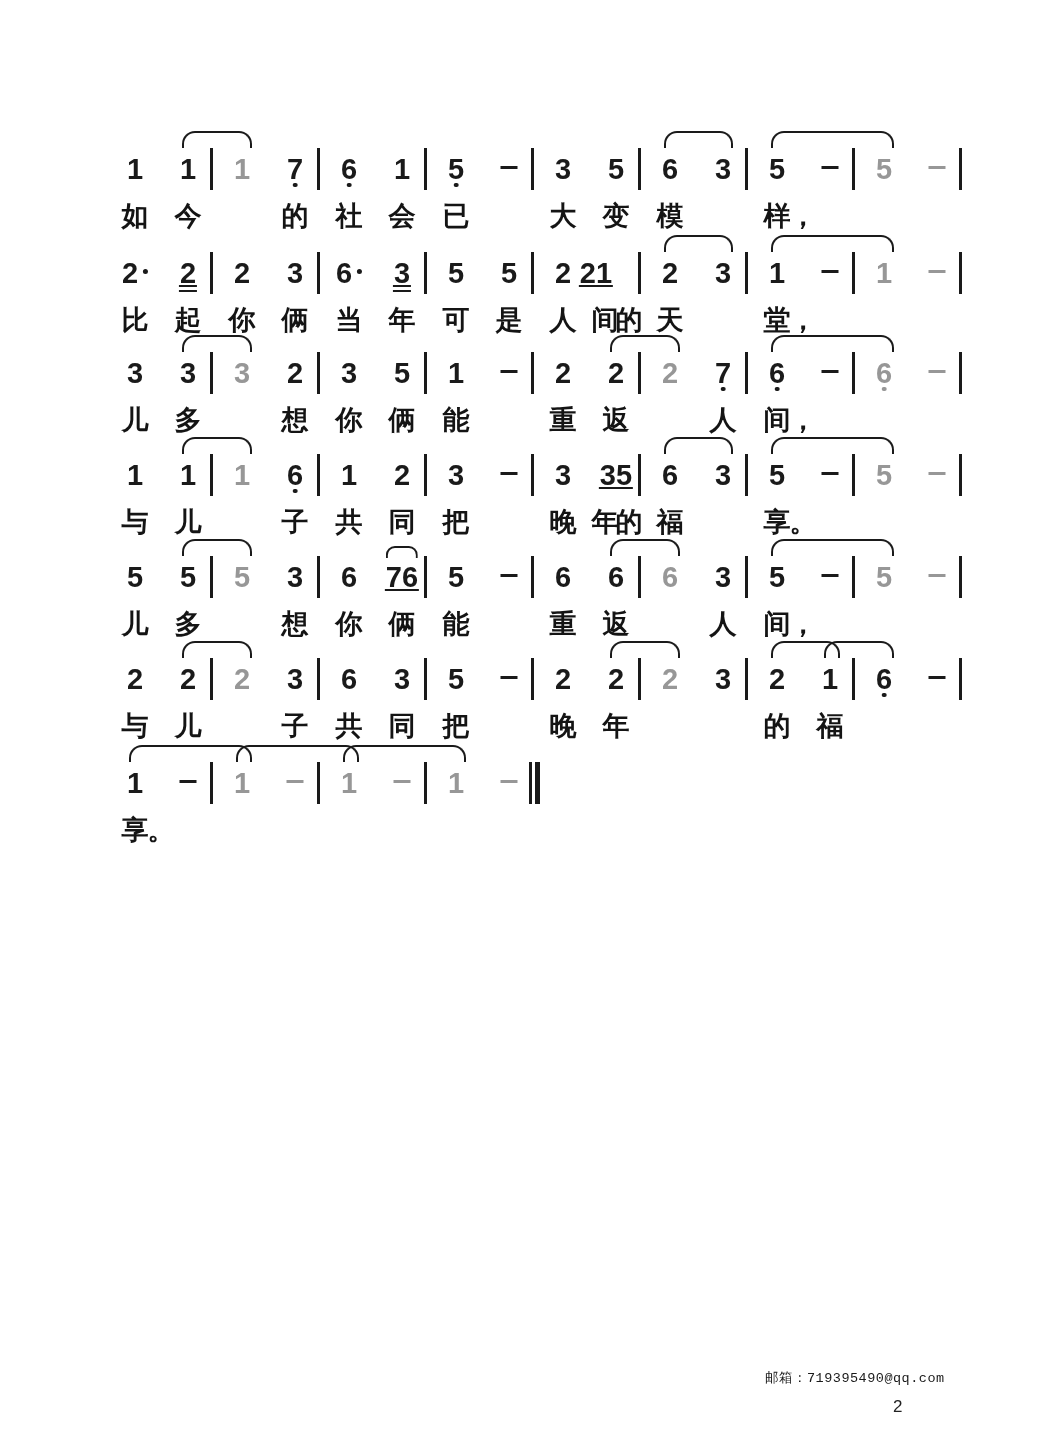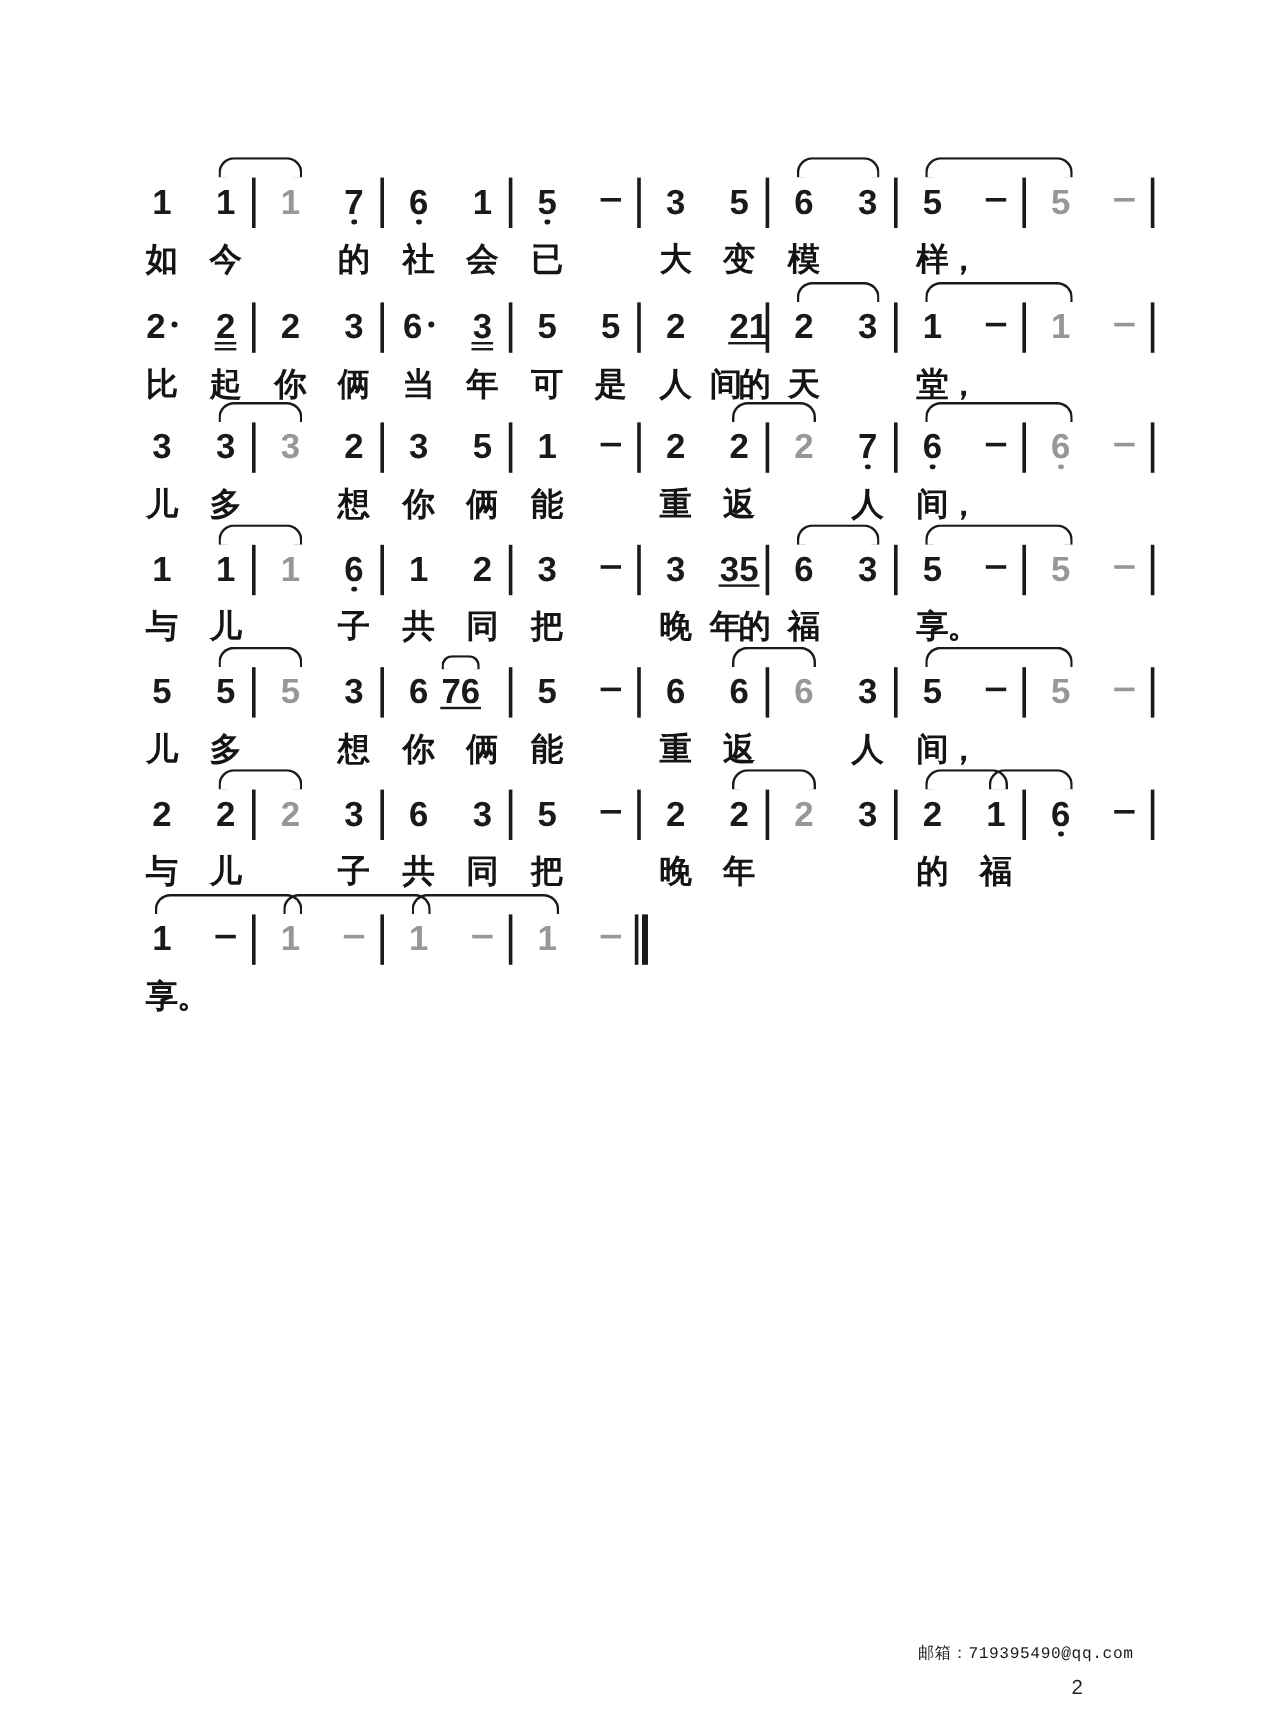--- a/index.html
+++ b/index.html
@@ -122,21 +122,21 @@
         <div class="beat" style="left: 134px;"><span class="grp"><span class="digit">2</span></span></div>
         <div class="beat" style="left: 187px;"><span class="grp"><span class="digit">3</span></span></div>
         <div class="barline" style="left: 209px;"></div>
         <div class="beat" style="left: 241px;"><span class="grp"><span class="digit">6</span><span class="augdot"></span></span></div>
         <div class="beat" style="left: 294px;"><span class="grp u2"><span class="digit">3</span></span></div>
         <div class="barline" style="left: 316px;"></div>
         <div class="beat" style="left: 348px;"><span class="grp"><span class="digit">5</span></span></div>
         <div class="beat" style="left: 401px;"><span class="grp"><span class="digit">5</span></span></div>
         <div class="barline" style="left: 423px;"></div>
         <div class="beat" style="left: 455px;"><span class="grp"><span class="digit">2</span></span></div>
-        <div class="beat" style="left: 516px; text-align: center;"><span class="grp u1"><span class="digit">2</span><span class="digit">1</span></span></div>
+        <div class="beat" style="left: 488px; text-align: center;"><span class="grp u1"><span class="digit">2</span><span class="digit">1</span></span></div>
         <div class="barline" style="left: 530px;"></div>
         <div class="beat" style="left: 562px;"><span class="grp"><span class="digit">2</span></span></div>
         <div class="beat" style="left: 615px;"><span class="grp"><span class="digit">3</span></span></div>
         <div class="barline" style="left: 637px;"></div>
         <div class="beat" style="left: 669px;"><span class="grp"><span class="digit">1</span></span></div>
         <div class="beat" style="left: 722px;"><span class="grp"><span class="dash"></span></span></div>
         <div class="barline" style="left: 744px;"></div>
         <div class="beat" style="left: 776px;"><span class="grp"><span class="digit gray">1</span></span></div>
         <div class="beat" style="left: 829px;"><span class="grp"><span class="dash gray"></span></span></div>
         <div class="barline" style="left: 851px;"></div>
@@ -237,21 +237,21 @@
         <div class="slur" style="left: 74px; width: 66px;"></div>
         <div class="slur" style="left: 502px; width: 66px;"></div>
         <div class="slur" style="left: 663px; width: 119px;"></div>
         <div class="beat" style="left: 27px;"><span class="grp"><span class="digit">5</span></span></div>
         <div class="beat" style="left: 80px;"><span class="grp"><span class="digit">5</span></span></div>
         <div class="barline" style="left: 102px;"></div>
         <div class="beat" style="left: 134px;"><span class="grp"><span class="digit gray">5</span></span></div>
         <div class="beat" style="left: 187px;"><span class="grp"><span class="digit">3</span></span></div>
         <div class="barline" style="left: 209px;"></div>
         <div class="beat" style="left: 241px;"><span class="grp"><span class="digit">6</span></span></div>
-        <div class="beat" style="left: 276px;"><div class="arc-sm"></div><span class="grp u1"><span class="digit">7</span><span class="digit">6</span></span></div>
+        <div class="beat" style="left: 294px;"><div class="arc-sm"></div><span class="grp u1"><span class="digit">7</span><span class="digit">6</span></span></div>
         <div class="barline" style="left: 316px;"></div>
         <div class="beat" style="left: 348px;"><span class="grp"><span class="digit">5</span></span></div>
         <div class="beat" style="left: 401px;"><span class="grp"><span class="dash"></span></span></div>
         <div class="barline" style="left: 423px;"></div>
         <div class="beat" style="left: 455px;"><span class="grp"><span class="digit">6</span></span></div>
         <div class="beat" style="left: 508px;"><span class="grp"><span class="digit">6</span></span></div>
         <div class="barline" style="left: 530px;"></div>
         <div class="beat" style="left: 562px;"><span class="grp"><span class="digit gray">6</span></span></div>
         <div class="beat" style="left: 615px;"><span class="grp"><span class="digit">3</span></span></div>
         <div class="barline" style="left: 637px;"></div>

